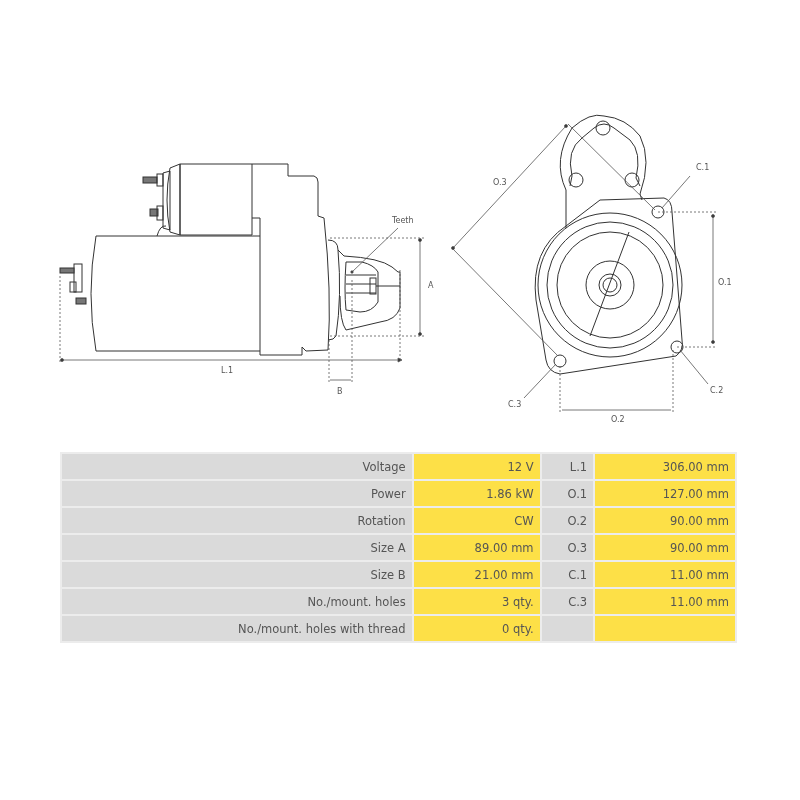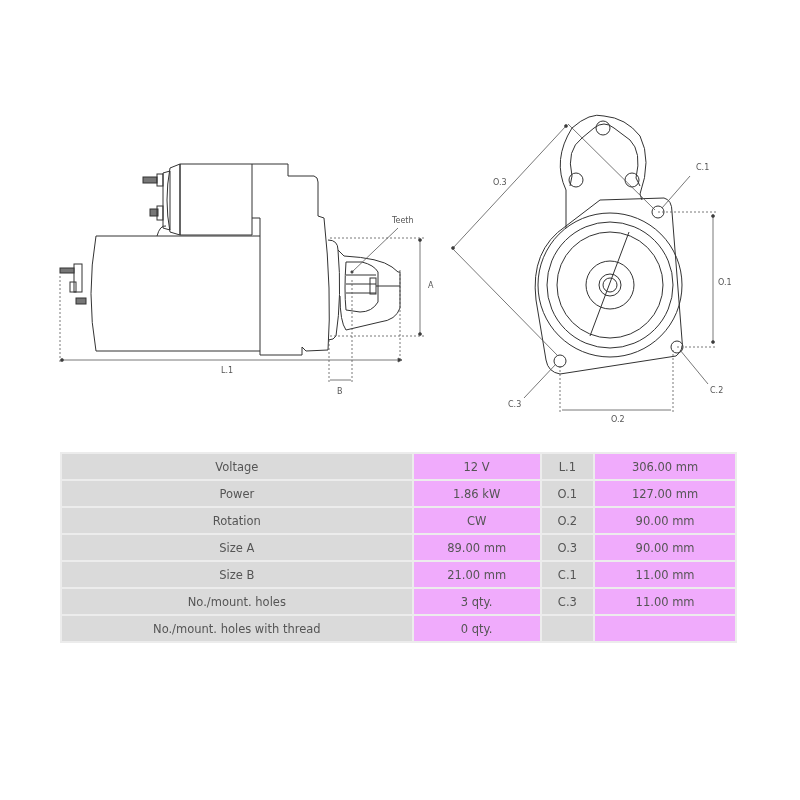--- a/index.html
+++ b/index.html
@@ -1,23 +1,23 @@
 <!DOCTYPE html>
 <html><head>
 <meta charset="utf-8">
 <style>
   html, body { margin:0; padding:0; background:#ffffff; }
   body { width:800px; height:800px; position:relative; overflow:hidden; font-family:"DejaVu Sans", sans-serif; color:#555; }
   .drawing { position:absolute; left:0; top:0; width:800px; height:440px; }
   .drawing svg { width:800px; height:440px; display:block; }
   .lbl { font-family:"DejaVu Sans", sans-serif; font-size:8px; fill:#555; }
   table.specs { position:absolute; left:60px; top:452px; width:677px; border-collapse:separate; border-spacing:2px; background:#ececec; }
-  table.specs td { height:25px; font-size:11.5px; color:#555; padding:0 6px; text-align:center; white-space:nowrap; }
+  table.specs td { height:25px; font-size:11.5px; color:#555; padding:0 6px; text-align:right; white-space:nowrap; }
   td.k { background:#dadada; }
-  td.v { background:#f0abfc; }
+  td.v { background:#fde047; }
   td.c1 { width:341px; }
   td.c2 { width:115px; }
   td.c3 { width:40px; color:#888; }
   td.c4 { width:129px;margin-left:20px; }
 </style>
 </head>
 <body>
 
 <div class="drawing">
 <svg viewBox="0 0 800 440" xmlns="http://www.w3.org/2000/svg" fill="none" stroke="#333" stroke-width="1">

